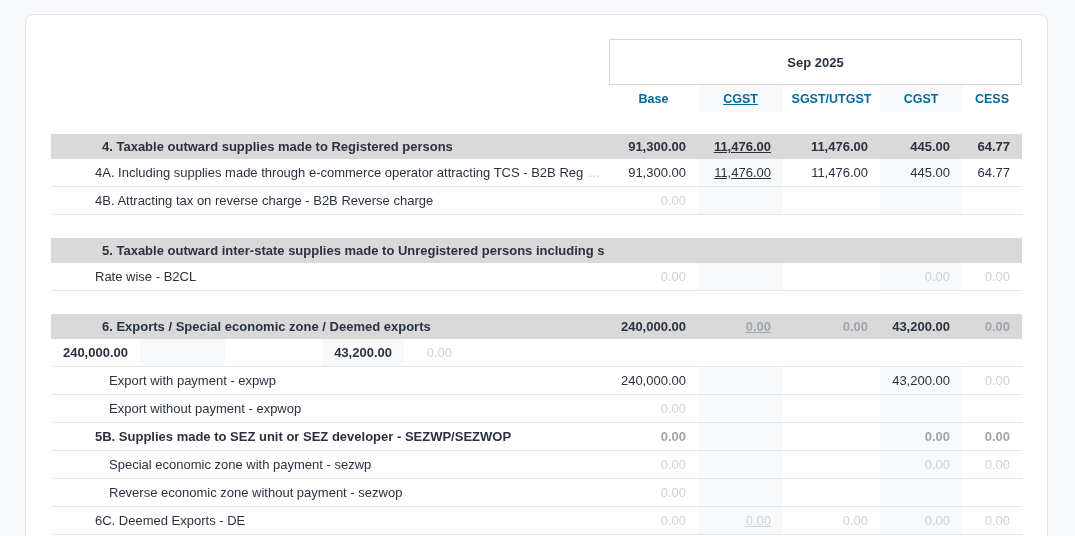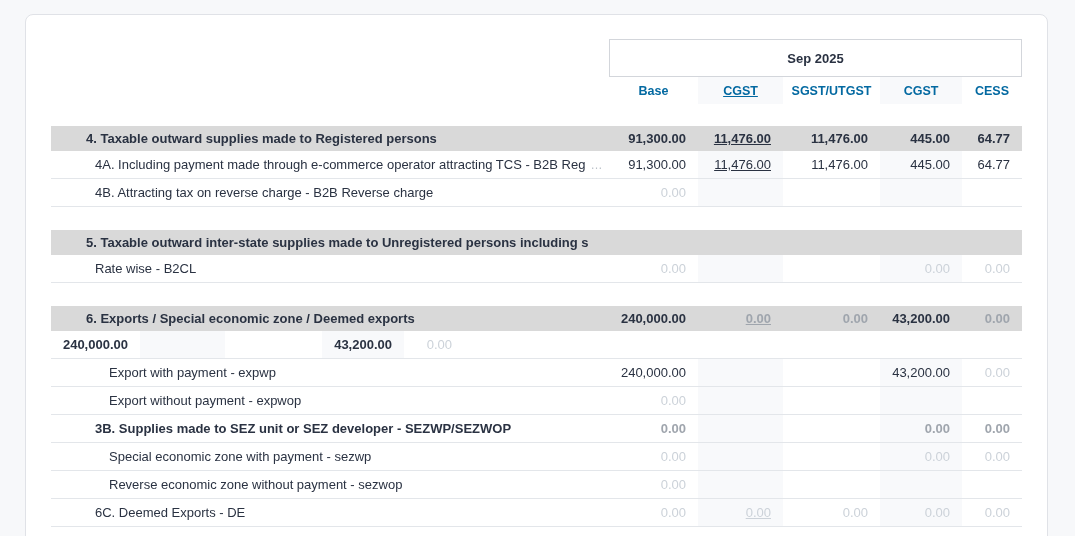--- a/index.html
+++ b/index.html
@@ -13,21 +13,21 @@
     position:absolute;left:25px;top:14px;width:1023px;height:560px;
     box-sizing:border-box;background:#ffffff;
     border:1px solid #e0e2e7;border-radius:8px;
     padding:24px 25px 0 25px;
   }
   
   .c0{width:89px;} .c1{width:85px;text-decoration:underline;} .c2{width:97px;text-align:right;} .c3{width:82px;} .c4{width:60px;}
 
   .period-row{display:flex;}
   .period-box{
-    margin-left:auto;width:413px;height:38px;box-sizing:border-box;
+    margin-left:auto;width:413px;height:46px;box-sizing:border-box;
     border:1px solid #d3d6db;
     display:flex;align-items:center;justify-content:center;
     font-size:13px;font-weight:bold;color:#2a3242;
   }
   .colhead-row{display:flex;height:27px;}
   .colhead-row .spacer{flex:1;}
   .colcell{
     box-sizing:border-box;height:100%;
     display:flex;align-items:center;justify-content:center;
     font-size:12.5px;font-weight:bold;color:#0369a1;
@@ -43,21 +43,21 @@
   .section-header .row-label{font-weight:bold;overflow:visible;}
   .data-row{height:28px;border-bottom:1px solid #e3e6ea;box-sizing:border-box;}
 
   .row-label{
     flex:1;min-width:0;
     display:flex;align-items:center;
     font-size:13px;color:#2a3242;
     white-space:nowrap;overflow:hidden;text-overflow:ellipsis;
   }
   .row-label.bold{font-weight:bold;}
-  .ind0{padding-left:35px;}
+  .ind0{padding-left:51px;}
   .ind1{padding-left:44px;}
   .ind2{padding-left:58px;}
   .ellipsis{color:#b9bfc7;font-size:12px;margin-left:5px;flex:none;}
 
   .cell{
     box-sizing:border-box;height:100%;
     display:flex;align-items:center;justify-content:flex-end;
     padding-right:12px;font-size:13px;color:#2a3242;
   }
   .cell.bold{font-weight:bold;}
@@ -92,21 +92,21 @@
             <span>4. Taxable outward supplies made to Registered persons</span>
           </div>
           <div class="cell c0 bold">91,300.00</div>
           <div class="cell c1 bold">11,476.00</div>
           <div class="cell c2 bold">11,476.00</div>
           <div class="cell c3 bold">445.00</div>
           <div class="cell c4 bold">64.77</div>
         </div>
         <div class="srow data-row">
           <div class="row-label ind1">
-            <span>4A. Including payment made through e-commerce operator attracting TCS - B2B Reg</span>
+            <span>4A. Including supplies made through e-commerce operator attracting TCS - B2B Reg</span>
             <span class="ellipsis">…</span>
           </div>
           <div class="cell c0 normal">91,300.00</div>
           <div class="cell c1 striped normal">11,476.00</div>
           <div class="cell c2 normal">11,476.00</div>
           <div class="cell c3 striped normal">445.00</div>
           <div class="cell c4 normal">64.77</div>
         </div>
         <div class="srow data-row">
           <div class="row-label ind1">
@@ -174,21 +174,21 @@
             <span>Export without payment - expwop</span>
           </div>
           <div class="cell c0 muted">0.00</div>
           <div class="cell c1 striped"></div>
           <div class="cell c2"></div>
           <div class="cell c3 striped"></div>
           <div class="cell c4"></div>
         </div>
         <div class="srow data-row">
           <div class="row-label ind1 bold">
-            <span>3B. Supplies made to SEZ unit or SEZ developer - SEZWP/SEZWOP</span>
+            <span>5B. Supplies made to SEZ unit or SEZ developer - SEZWP/SEZWOP</span>
           </div>
           <div class="cell c0 muted-bold">0.00</div>
           <div class="cell c1 striped"></div>
           <div class="cell c2"></div>
           <div class="cell c3 striped muted-bold">0.00</div>
           <div class="cell c4 muted-bold">0.00</div>
         </div>
         <div class="srow data-row">
           <div class="row-label ind2">
             <span>Special economic zone with payment - sezwp</span>

